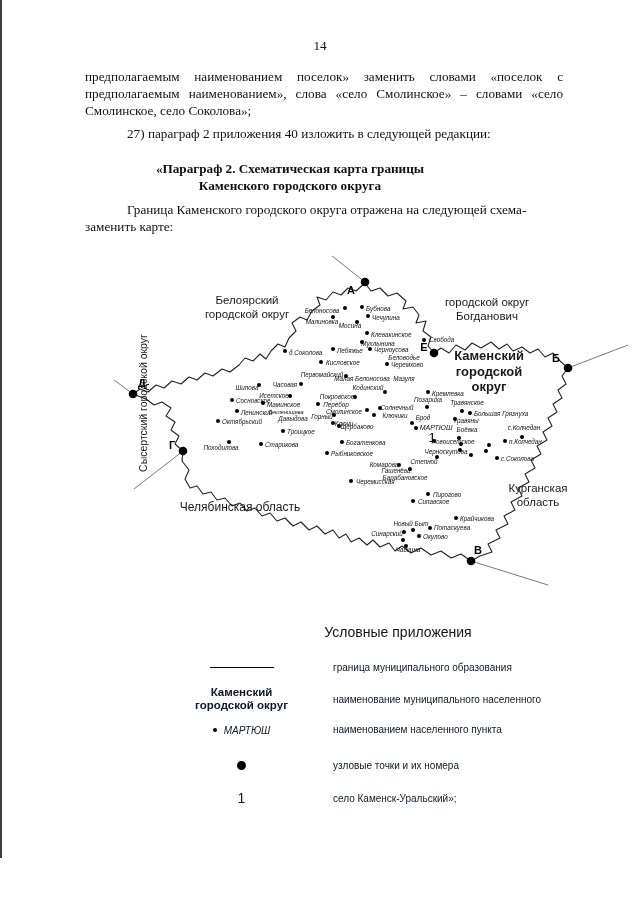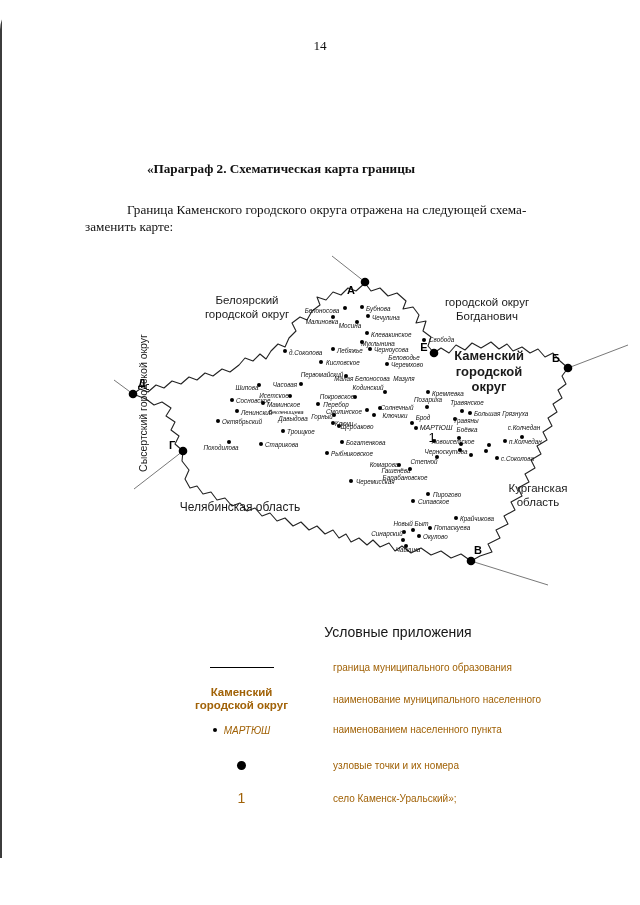--- a/index.html
+++ b/index.html
@@ -1,37 +1,37 @@
 <!DOCTYPE html>
 <html><head>
 <meta charset="utf-8">
 <style>
   html,body{margin:0;padding:0;background:#fff;}
   .page{position:relative;width:640px;height:905px;background:#ffffff;overflow:hidden;
-        font-family:"Liberation Serif", serif;color:#111;border-radius:30px;}
+        font-family:"Liberation Serif", serif;color:#111;}
   .edge-line{position:absolute;left:0;top:0;width:2px;height:858px;background:#3c3c3c;}
   .pagenum{position:absolute;top:38px;left:0;width:640px;text-align:center;
            font-size:13.2px;}
   .bodytext{position:absolute;left:85px;top:68px;width:478px;font-size:13.2px;
             line-height:17px;text-align:justify;}
   .bodytext p{margin:0;}
   .bodytext p.sp{margin-top:6px;}
   .indent{text-indent:42px;}
-  .heading{position:absolute;left:85px;top:160px;width:392px;text-align:center;
+  .heading{position:absolute;left:94px;top:160px;width:392px;text-align:center;
            font-weight:bold;font-size:13.2px;line-height:17px;}
   .p3{position:absolute;left:85px;top:201px;width:478px;font-size:13.2px;line-height:17px;
       text-align:justify;}
   .p3 .l1{text-indent:42px;display:block;}
   
   #map-svg{position:absolute;left:0;top:0;width:640px;height:905px;}
   
   .legend-title{position:absolute;left:398px;top:624px;transform:translateX(-50%);
                 font-family:"Liberation Sans", sans-serif;font-size:14px;color:#151515;white-space:nowrap;}
   .legend{position:absolute;left:150px;top:650px;width:480px;
-          font-family:"Liberation Sans", sans-serif;color:#a16207;}
+          font-family:"Liberation Sans", sans-serif;color:#0f172a;}
   .lrow{display:flex;align-items:center;}
   .lsym{width:183px;text-align:center;flex:0 0 183px;}
   .llabel{flex:1;font-size:10px;text-align:left;}
   .lline{display:inline-block;width:64px;border-top:1.3px solid #000;vertical-align:middle;}
   .lbold{font-weight:bold;font-size:11.5px;line-height:13px;}
   .ldot-small{display:inline-block;width:4px;height:4px;border-radius:50%;background:#000;
               vertical-align:middle;margin-right:7px;}
   .ldot-big{display:inline-block;width:9px;height:9px;border-radius:50%;background:#000;}
   .litalic{font-style:italic;font-size:10px;}
   .lnum{font-size:14px;}
@@ -39,23 +39,28 @@
   .mt18{margin-top:18px;}.mt16{margin-top:16px;}
 </style>
 </head>
 <body>
 
 <div class="page">
   <div class="edge-line"></div>
 
   <div class="pagenum">14</div>
 
+  <div class="bodytext">
+    <p>предполагаемым наименованием поселок» заменить словами «поселок с предполагаемым наименованием», слова «село Смолинское» – словами «село Смолинское, село Соколова»;</p>
+    <p class="sp indent">27) параграф 2 приложения 40 изложить в следующей редакции:</p>
+  </div>
 
   <div class="heading">
     <div>«Параграф 2. Схематическая карта границы</div>
+    <div>Каменского городского округа</div>
   </div>
 
   <div class="p3">
     <span class="l1">Граница Каменского городского округа отражена на следующей схема-</span>
     <span class="l2">заменить карте:</span>
   </div>
 
   <svg id="map-svg" viewBox="0 0 640 905" xmlns="http://www.w3.org/2000/svg">
     <path d="M365,283 L371,291 380,288 388,296 397,293 406,301 403,309 413,307 419,315 416,323 426,321 423,331 431,337 428,346 434,353
          L441,348 449,353 456,345 465,350 472,343 481,348 491,342 499,349 507,344 513,351 522,347 530,353 538,349 545,357 553,353 560,361 568,368

